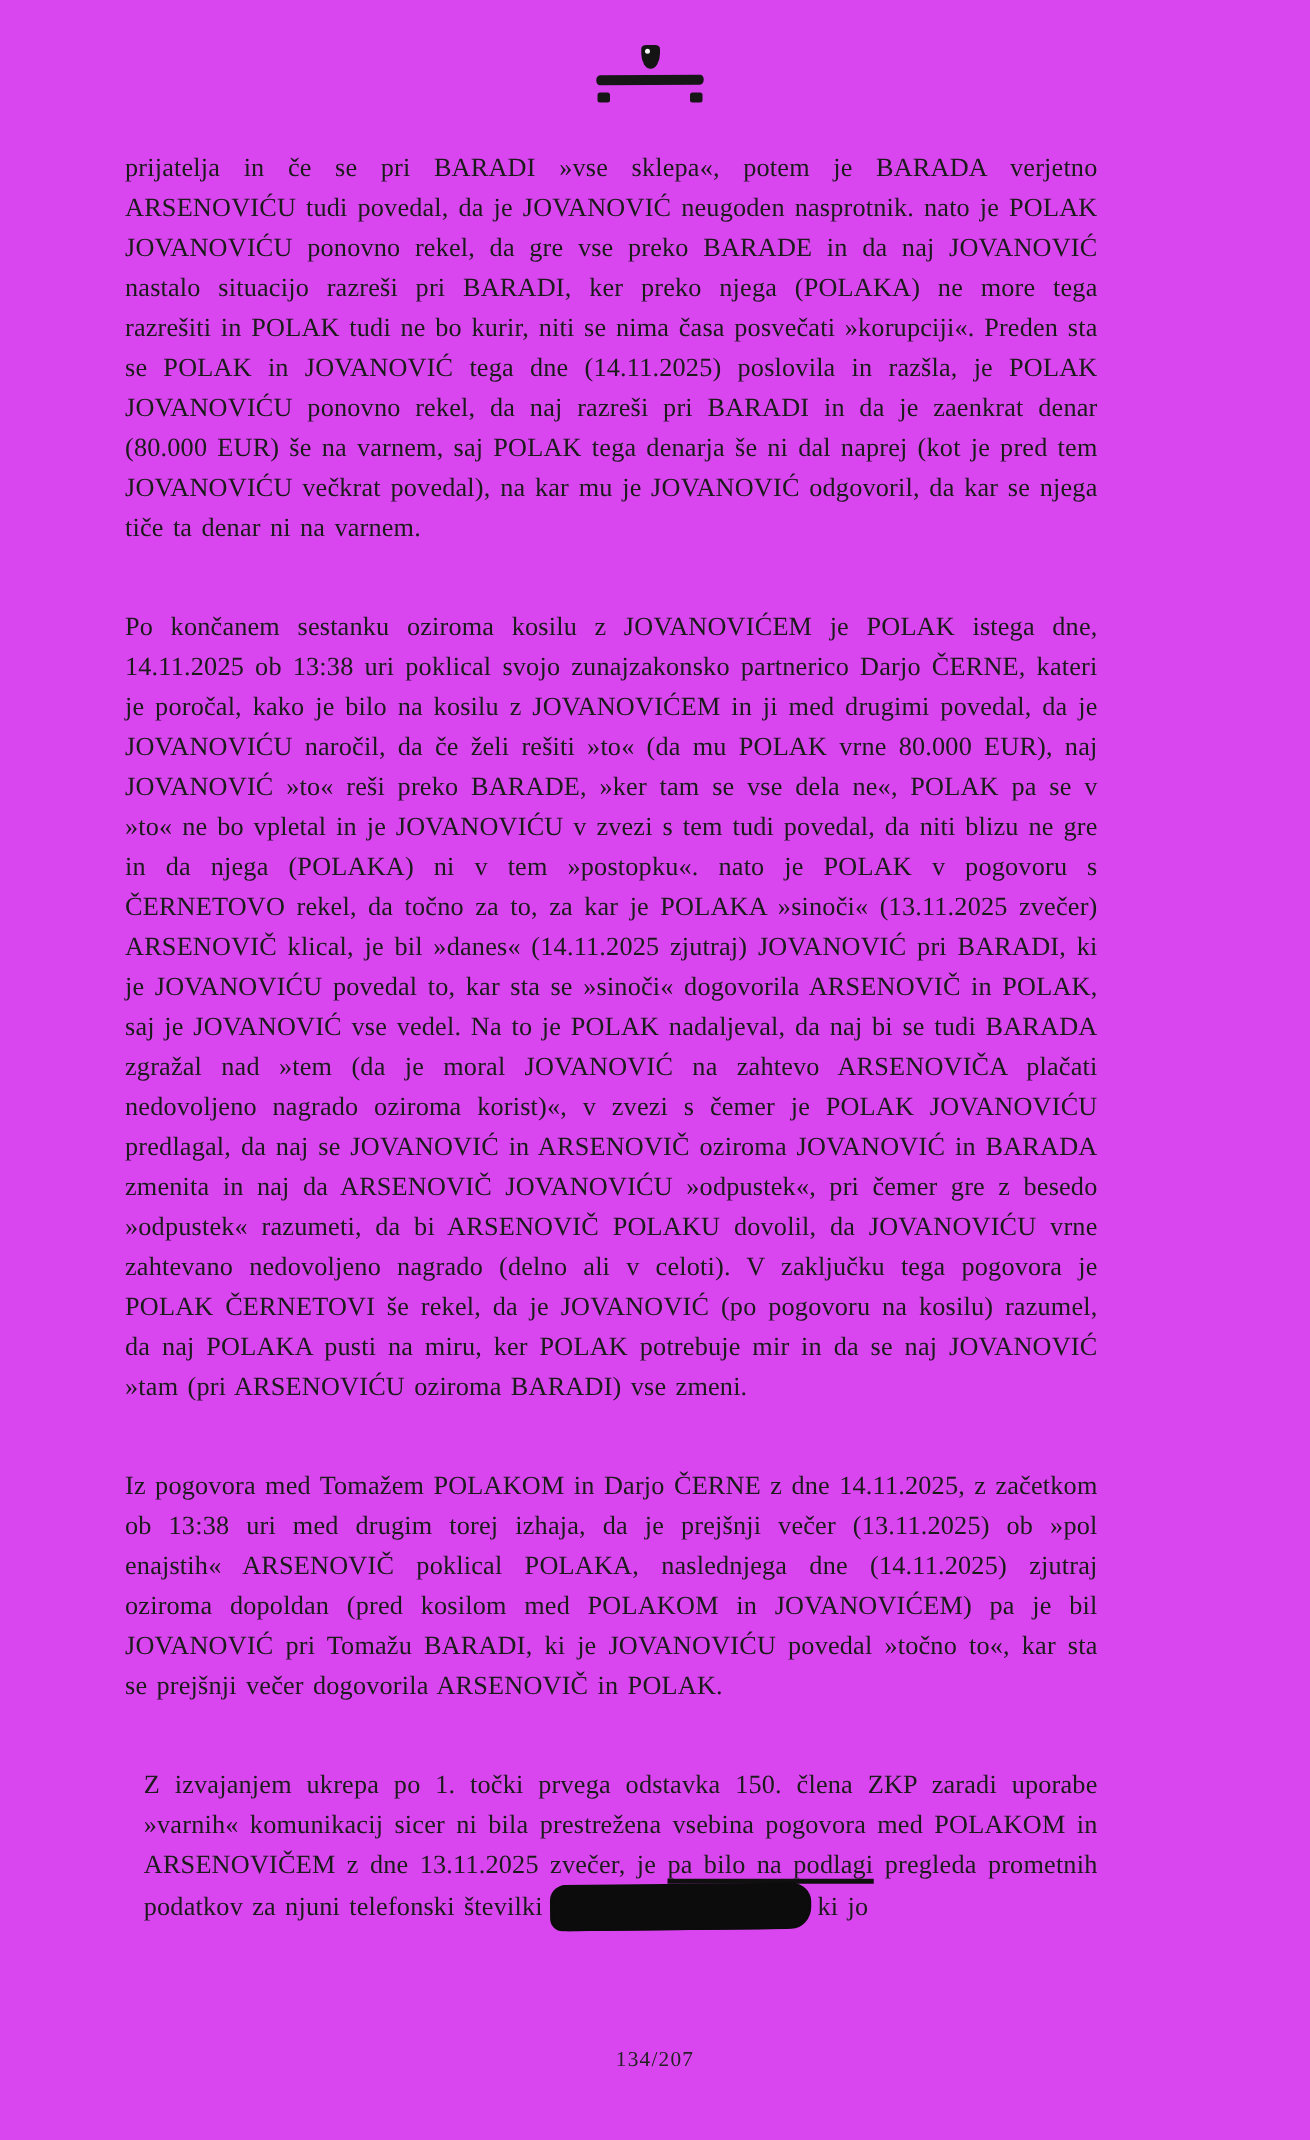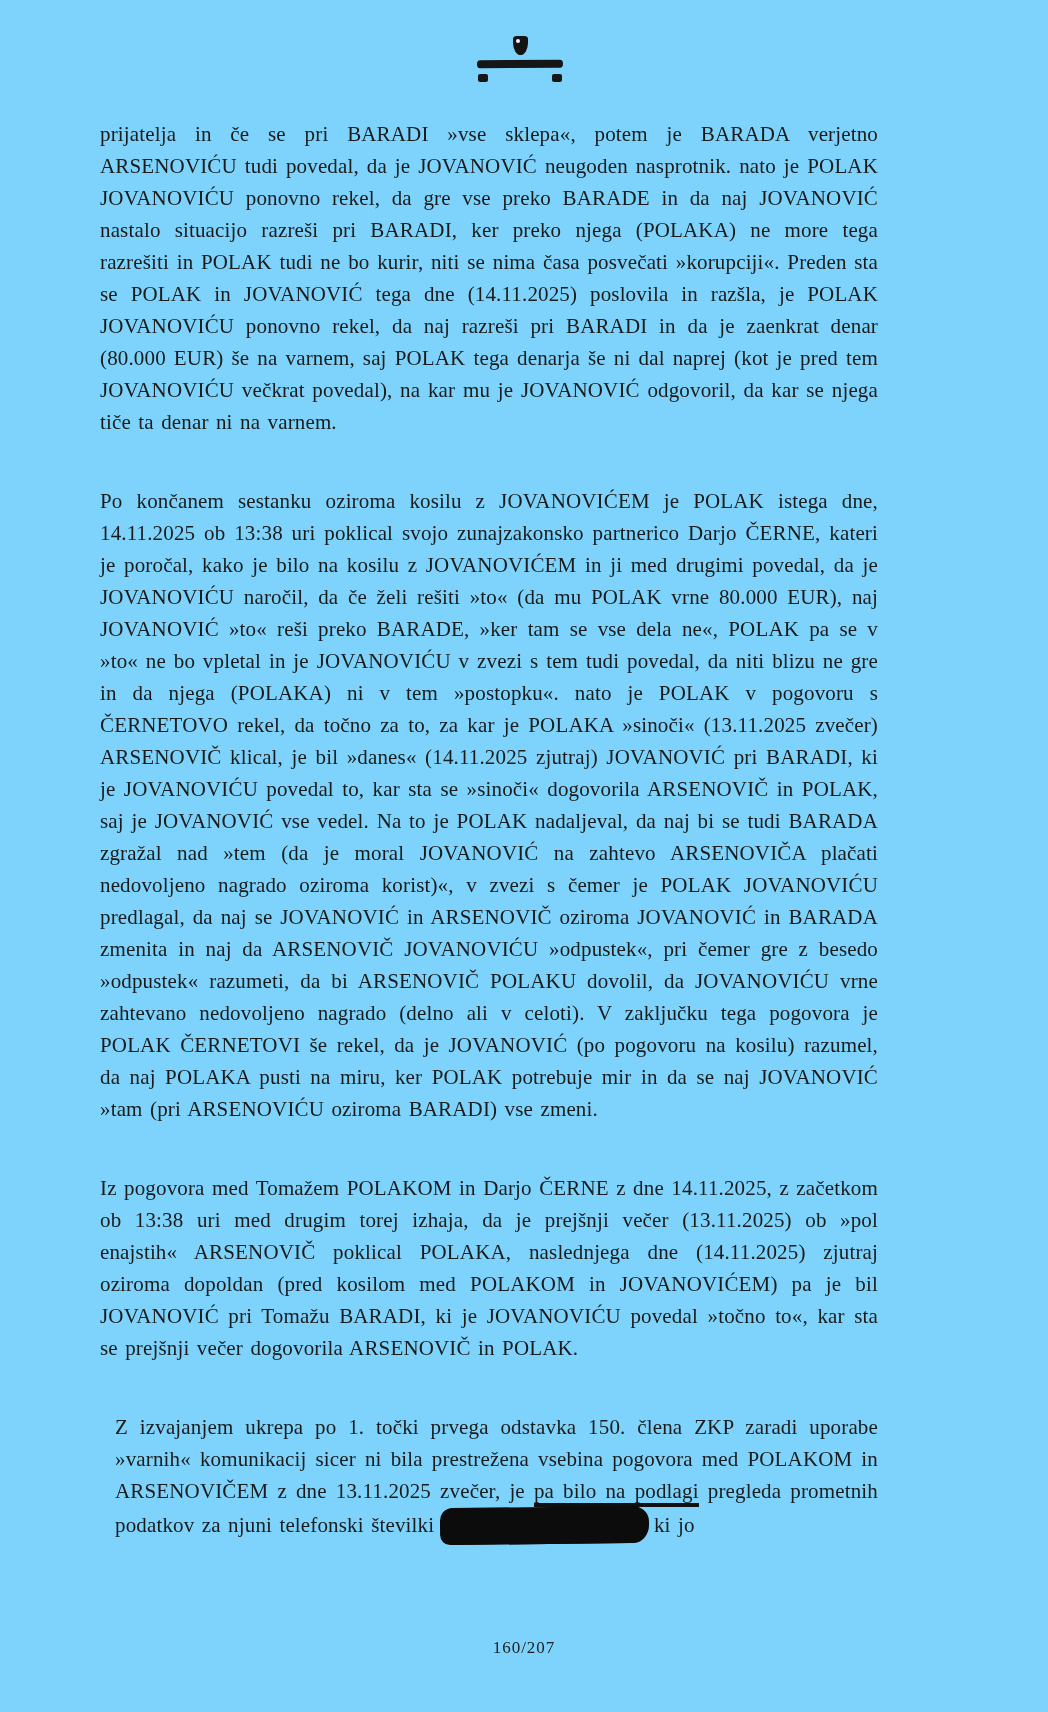--- a/index.html
+++ b/index.html
@@ -5,21 +5,21 @@
   html, body {
     margin: 0;
     padding: 0;
     background: #e8e8e8;
   }
   .page {
     position: relative;
     width: 1048px;
     height: 1712px;
     margin: 0 auto;
-    background: #7dd3fc;
+    background: #d946ef;
     font-family: "Liberation Serif", "DejaVu Serif", serif;
     color: #1b1b1b;
     overflow: hidden;
   }
 
   
   .stamp {
     position: absolute;
     top: 36px;
     left: 50%;
@@ -127,15 +127,15 @@
   <div class="content">
     <p class="para">prijatelja in če se pri BARADI »vse sklepa«, potem je BARADA verjetno ARSENOVIĆU tudi povedal, da je JOVANOVIĆ neugoden nasprotnik. nato je POLAK JOVANOVIĆU ponovno rekel, da gre vse preko BARADE in da naj JOVANOVIĆ nastalo situacijo razreši pri BARADI, ker preko njega (POLAKA) ne more tega razrešiti in POLAK tudi ne bo kurir, niti se nima časa posvečati »korupciji«. Preden sta se POLAK in JOVANOVIĆ tega dne (14.11.2025) poslovila in razšla, je POLAK JOVANOVIĆU ponovno rekel, da naj razreši pri BARADI in da je zaenkrat denar (80.000 EUR) še na varnem, saj POLAK tega denarja še ni dal naprej (kot je pred tem JOVANOVIĆU večkrat povedal), na kar mu je JOVANOVIĆ odgovoril, da kar se njega tiče ta denar ni na varnem.</p>
 
     <p class="para">Po končanem sestanku oziroma kosilu z JOVANOVIĆEM je POLAK istega dne, 14.11.2025 ob 13:38 uri poklical svojo zunajzakonsko partnerico Darjo ČERNE, kateri je poročal, kako je bilo na kosilu z JOVANOVIĆEM in ji med drugimi povedal, da je JOVANOVIĆU naročil, da če želi rešiti »to« (da mu POLAK vrne 80.000 EUR), naj JOVANOVIĆ »to« reši preko BARADE, »ker tam se vse dela ne«, POLAK pa se v »to« ne bo vpletal in je JOVANOVIĆU v zvezi s tem tudi povedal, da niti blizu ne gre in da njega (POLAKA) ni v tem »postopku«. nato je POLAK v pogovoru s ČERNETOVO rekel, da točno za to, za kar je POLAKA »sinoči« (13.11.2025 zvečer) ARSENOVIČ klical, je bil »danes« (14.11.2025 zjutraj) JOVANOVIĆ pri BARADI, ki je JOVANOVIĆU povedal to, kar sta se »sinoči« dogovorila ARSENOVIČ in POLAK, saj je JOVANOVIĆ vse vedel. Na to je POLAK nadaljeval, da naj bi se tudi BARADA zgražal nad »tem (da je moral JOVANOVIĆ na zahtevo ARSENOVIČA plačati nedovoljeno nagrado oziroma korist)«, v zvezi s čemer je POLAK JOVANOVIĆU predlagal, da naj se JOVANOVIĆ in ARSENOVIČ oziroma JOVANOVIĆ in BARADA zmenita in naj da ARSENOVIČ JOVANOVIĆU »odpustek«, pri čemer gre z besedo »odpustek« razumeti, da bi ARSENOVIČ POLAKU dovolil, da JOVANOVIĆU vrne zahtevano nedovoljeno nagrado (delno ali v celoti). V zaključku tega pogovora je POLAK ČERNETOVI še rekel, da je JOVANOVIĆ (po pogovoru na kosilu) razumel, da naj POLAKA pusti na miru, ker POLAK potrebuje mir in da se naj JOVANOVIĆ »tam (pri ARSENOVIĆU oziroma BARADI) vse zmeni.</p>
 
     <p class="para">Iz pogovora med Tomažem POLAKOM in Darjo ČERNE z dne 14.11.2025, z začetkom ob 13:38 uri med drugim torej izhaja, da je prejšnji večer (13.11.2025) ob »pol enajstih« ARSENOVIČ poklical POLAKA, naslednjega dne (14.11.2025) zjutraj oziroma dopoldan (pred kosilom med POLAKOM in JOVANOVIĆEM) pa je bil JOVANOVIĆ pri Tomažu BARADI, ki je JOVANOVIĆU povedal »točno to«, kar sta se prejšnji večer dogovorila ARSENOVIČ in POLAK.</p>
 
     <p class="para"><span>Z izvajanjem ukrepa po 1. točki prvega odstavka 150. člena ZKP zaradi uporabe »varnih« komunikacij sicer ni bila prestrežena vsebina pogovora med POLAKOM in ARSENOVIČEM z dne 13.11.2025 zvečer, je </span><span class="underline-ink">pa bilo na podlagi</span><span> pregleda prometnih podatkov za njuni telefonski številki </span><span class="redaction-bar"></span><span> ki jo</span></p>
   </div>
 
-  <div class="footer">160/207</div>
+  <div class="footer">134/207</div>
 
 </div>
 
 </body></html>

